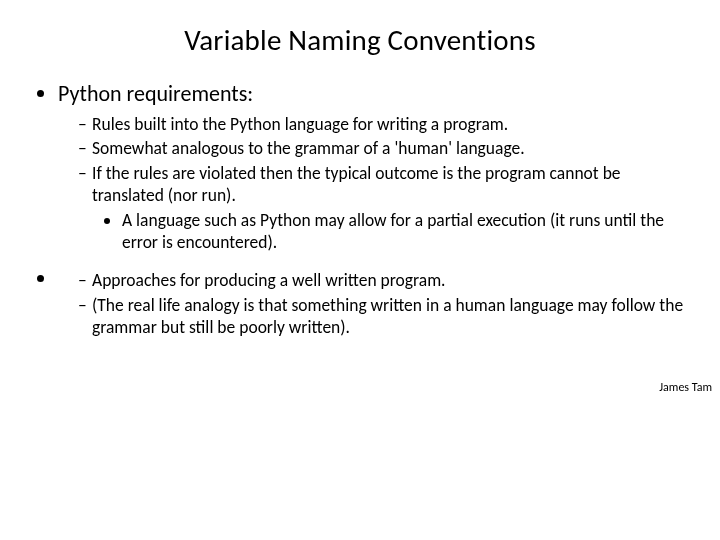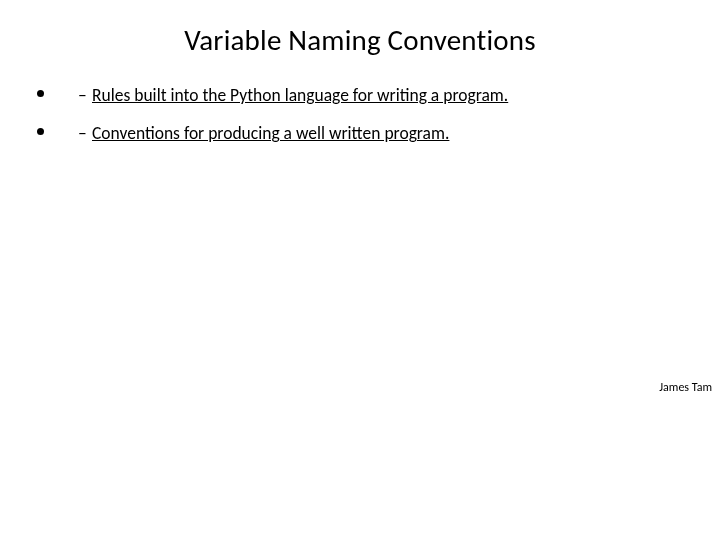--- a/index.html
+++ b/index.html
@@ -32,21 +32,20 @@
     padding-left: 24px;
   }
   ul.lvl1 > li {
     font-size: 22px;
     margin-bottom: 6px;
   }
   ul.lvl2 {
     list-style: none;
     margin: 6px 0 12px 0;
     padding-left: 20px;
-    text-decoration: underline;
   }
   ul.lvl2 > li {
     font-size: 17.5px;
     line-height: 1.28;
     margin-bottom: 2px;
     position: relative;
     padding-left: 14px;
   }
   ul.lvl2 > li::before {
     content: "–";
@@ -74,25 +73,34 @@
   }
 </style>
 </head>
 <body>
 
 <div class="slide">
   <h1 class="title">Variable Naming Conventions</h1>
 
   <ul class="lvl1">
     <li>
+      <span>Python requirements:</span>
       <ul class="lvl2">
         <li><span>Rules built into the Python language for writing a program.</span></li>
+        <li><span>Somewhat analogous to the grammar of a 'human' language.</span></li>
+        <li>
+          <span>If the rules are violated then the typical outcome is the program cannot be translated (nor run).</span>
+          <ul class="lvl3">
+            <li><span>A language such as Python may allow for a partial execution (it runs until the error is encountered).</span></li>
+          </ul>
+        </li>
       </ul>
     </li>
     <li>
       <ul class="lvl2">
-        <li><span>Conventions for producing a well written program.</span></li>
+        <li><span>Approaches for producing a well written program.</span></li>
+        <li><span>(The real life analogy is that something written in a human language may follow the grammar but still be poorly written).</span></li>
       </ul>
     </li>
   </ul>
 
   <div class="footer">James Tam</div>
 </div>
 
 </body></html>

